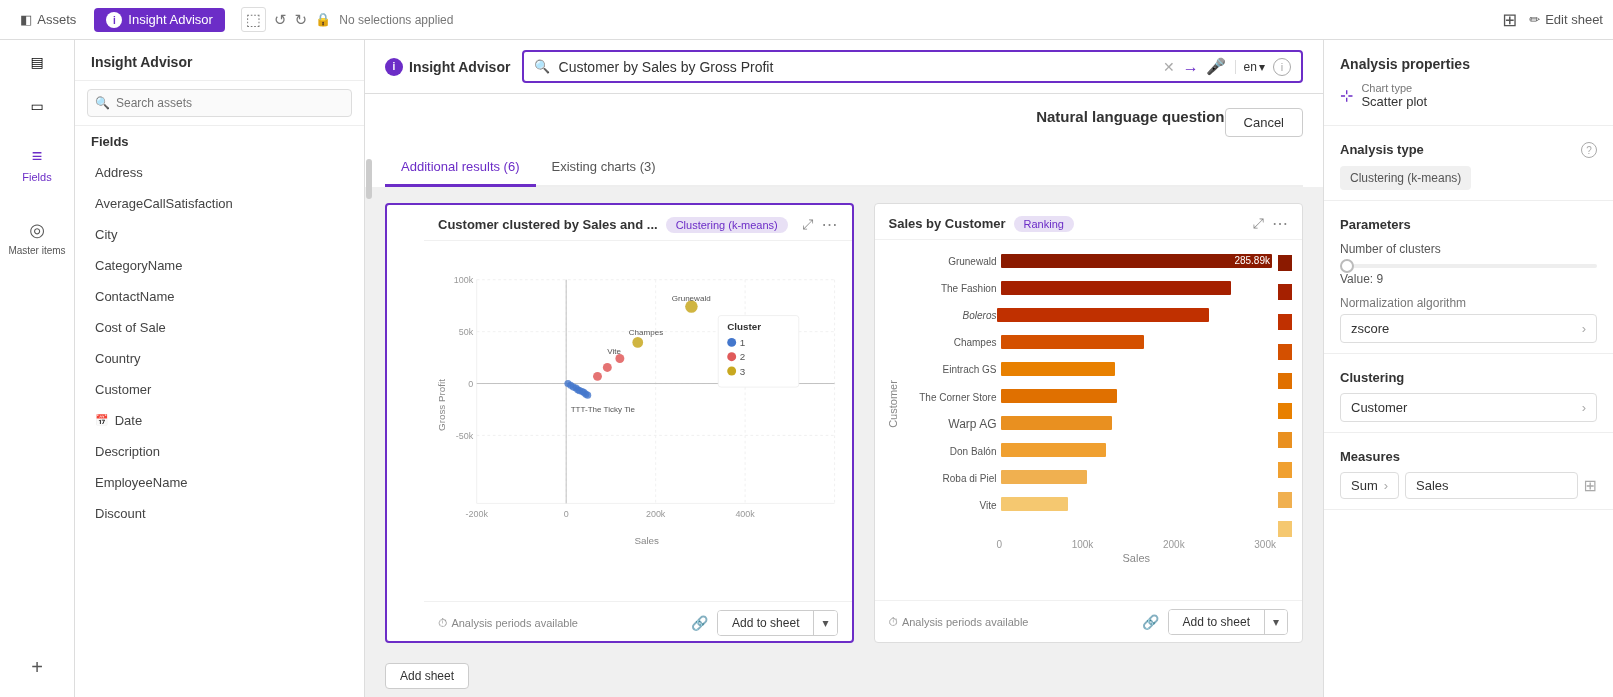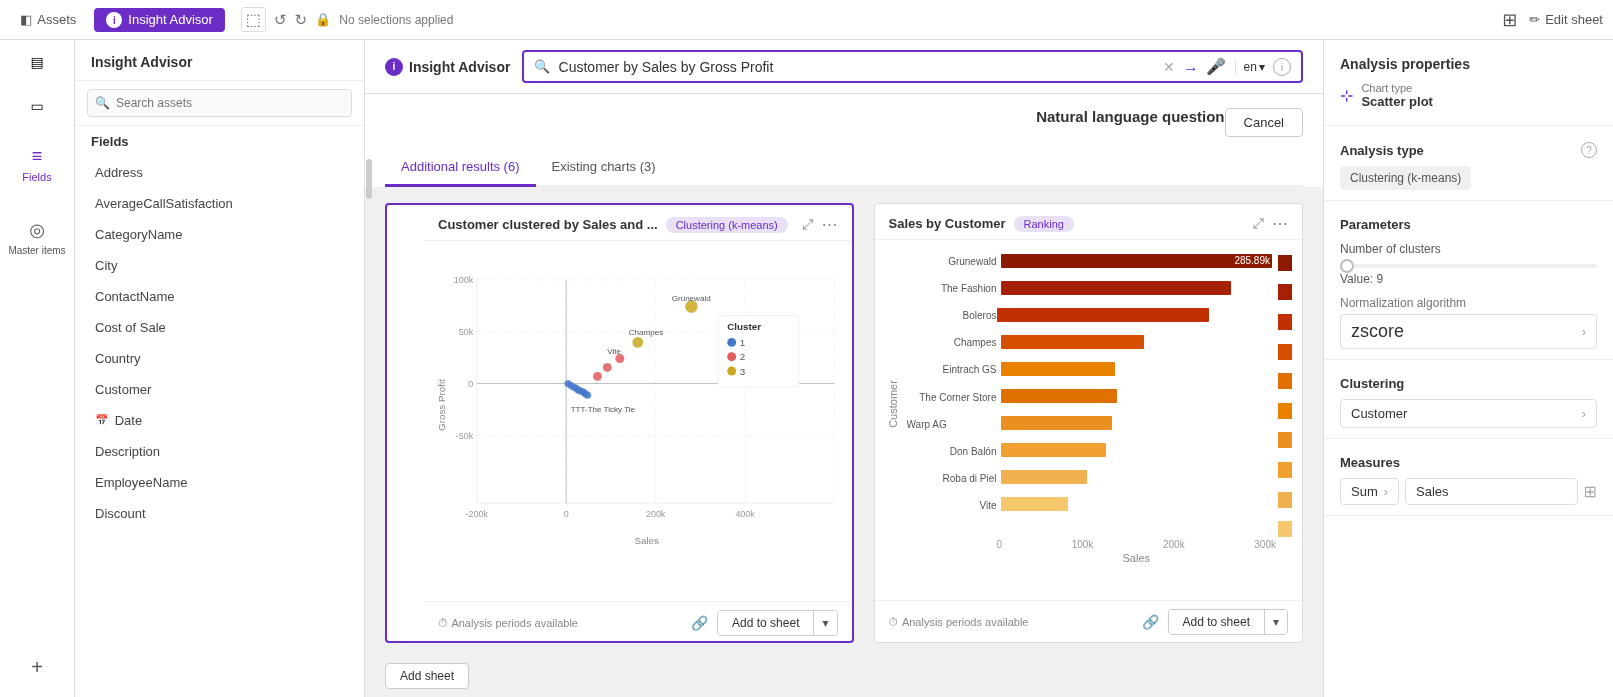--- a/index.html
+++ b/index.html
@@ -176,24 +176,24 @@
       </div>
 
       <div id="fields-container">
           <div class="field-item">
             <span>Address</span>
           </div>
           <div class="field-item">
             <span>AverageCallSatisfaction</span>
           </div>
           <div class="field-item">
+            <span>City</span>
+          </div>
+          <div class="field-item">
             <span>CategoryName</span>
-          </div>
-          <div class="field-item">
-            <span>City</span>
           </div>
           <div class="field-item">
             <span>ContactName</span>
           </div>
           <div class="field-item">
             <span>Cost of Sale</span>
           </div>
           <div class="field-item">
             <span>Country</span>
           </div>
@@ -389,21 +389,21 @@
       <span style="position:absolute;right:2px;top:0;font-size:10px;color:#fff;font-weight:500;line-height:14px;">285.89k</span>
     </div>
   </div>
                   <div style="display: flex; align-items: center; gap: 4px; font-size: 10px;">
     <span style="width:90px;text-align:right;color:#555;font-size:10px;white-space:nowrap;overflow:hidden;text-overflow:ellipsis;">The Fashion</span>
     <div style="flex:1;position:relative;height:16px;">
       <div style="height:14px;background:#A52000;width:85%;border-radius:1px;"></div>
       <span style="position:absolute;right:2px;top:0;font-size:10px;color:#fff;font-weight:500;line-height:14px;">243.77k</span>
     </div>
   </div>
-                  <div style="display: flex; align-items: center; font-size: 10px;">
+                  <div style="display: flex; align-items: center; font-size: 10px; font-style: italic;">
     <span style="width:90px;text-align:right;color:#555;font-size:10px;white-space:nowrap;overflow:hidden;text-overflow:ellipsis;">Boleros</span>
     <div style="flex:1;position:relative;height:16px;">
       <div style="height:14px;background:#C03000;width:77%;border-radius:1px;"></div>
       <span style="position:absolute;right:2px;top:0;font-size:10px;color:#fff;font-weight:500;line-height:14px;">219.39k</span>
     </div>
   </div>
                   <div style="display: flex; align-items: center; gap: 4px; font-size: 10px;">
     <span style="width:90px;text-align:right;color:#555;font-size:10px;white-space:nowrap;overflow:hidden;text-overflow:ellipsis;">Champes</span>
     <div style="flex:1;position:relative;height:16px;">
       <div style="height:14px;background:#D45000;width:53%;border-radius:1px;"></div>
@@ -418,21 +418,21 @@
     </div>
   </div>
                   <div style="display: flex; align-items: center; gap: 4px; font-size: 10px;">
     <span style="width:90px;text-align:right;color:#555;font-size:10px;white-space:nowrap;overflow:hidden;text-overflow:ellipsis;">The Corner Store</span>
     <div style="flex:1;position:relative;height:16px;">
       <div style="height:14px;background:#E07000;width:43%;border-radius:1px;"></div>
       <span style="position:absolute;right:2px;top:0;font-size:10px;color:#fff;font-weight:500;line-height:14px;">122.83k</span>
     </div>
   </div>
                   <div style="display: flex; align-items: center; gap: 4px; font-size: 10px;">
-    <span style="width:90px;color:#555;font-size:10px;white-space:nowrap;overflow:hidden;text-overflow:ellipsis;">Warp AG</span>
+    <span style="width:90px;text-align:right;color:#555;font-size:12px;white-space:nowrap;overflow:hidden;text-overflow:ellipsis;">Warp AG</span>
     <div style="flex:1;position:relative;height:16px;">
       <div style="height:14px;background:#E99020;width:41%;border-radius:1px;"></div>
       <span style="position:absolute;right:2px;top:0;font-size:10px;color:#fff;font-weight:500;line-height:14px;">117.9k</span>
     </div>
   </div>
                   <div style="display: flex; align-items: center; gap: 4px; font-size: 10px;">
     <span style="width:90px;text-align:right;color:#555;font-size:10px;white-space:nowrap;overflow:hidden;text-overflow:ellipsis;">Don Balón</span>
     <div style="flex:1;position:relative;height:16px;">
       <div style="height:14px;background:#F0A030;width:39%;border-radius:1px;"></div>
       <span style="position:absolute;right:2px;top:0;font-size:10px;color:#fff;font-weight:500;line-height:14px;">110.39k</span>
@@ -500,44 +500,44 @@
 
   </div>
 
   <div class="properties-panel">
     <div class="prop-section">
       <div class="prop-title">Analysis properties</div>
       <div class="prop-row">
         <span style="color:#6c2dc7;font-size:16px;">⊹</span>
         <div>
           <div style="font-size:11px;color:#777;">Chart type</div>
-          <div style="font-size:13px;font-weight:700;color:#333;">Scatter plot</div>
+          <div style="font-size:13px;font-weight:400;color:#333;">Scatter plot</div>
         </div>
       </div>
     </div>
 
     <div class="prop-section">
-      <div style="display:flex;align-items:center;justify-content:space-between;margin-bottom:8px;">
+      <div style="display:flex;align-items:flex-start;justify-content:space-between;margin-bottom:8px;">
         <span style="font-size:13px;font-weight:600;color:#333;">Analysis type</span>
         <span style="color:#aaa;cursor:pointer;font-size:14px;border:1px solid #aaa;border-radius:50%;width:16px;height:16px;display:inline-flex;align-items:center;justify-content:center;font-size:10px;">?</span>
       </div>
       <div style="background:#f0f0f0;border-radius:4px;padding:5px 10px;font-size:12px;color:#555;display:inline-block;">Clustering (k-means)</div>
     </div>
 
     <div class="prop-section">
       <div style="font-size:13px;font-weight:600;color:#333;margin-bottom:10px;">Parameters</div>
       <div style="font-size:12px;color:#555;margin-bottom:4px;">Number of clusters</div>
       <div style="position:relative;margin:8px 0 4px;">
         <div style="width:100%;height:4px;background:#eee;border-radius:2px;"></div>
         <div style="width:14px;height:14px;background:#fff;border:2px solid #bbb;border-radius:50%;position:absolute;left:0;top:-5px;cursor:pointer;"></div>
       </div>
       <div style="font-size:12px;color:#555;">Value: 9</div>
       <div style="font-size:12px;color:#777;margin-top:10px;margin-bottom:4px;">Normalization algorithm</div>
       <div style="display:flex;align-items:center;justify-content:space-between;border:1px solid #ddd;border-radius:4px;padding:6px 10px;cursor:pointer;">
-        <span style="font-size:18px;color:#333;">zscore</span>
+        <span style="font-size:13px;color:#333;">zscore</span>
         <span style="color:#aaa;">›</span>
       </div>
     </div>
 
     <div class="prop-section">
       <div style="font-size:13px;font-weight:600;color:#333;margin-bottom:8px;">Clustering</div>
       <div style="display:flex;align-items:center;justify-content:space-between;border:1px solid #ddd;border-radius:4px;padding:6px 10px;cursor:pointer;">
         <span style="font-size:13px;color:#333;">Customer</span>
         <span style="color:#aaa;">›</span>
       </div>

